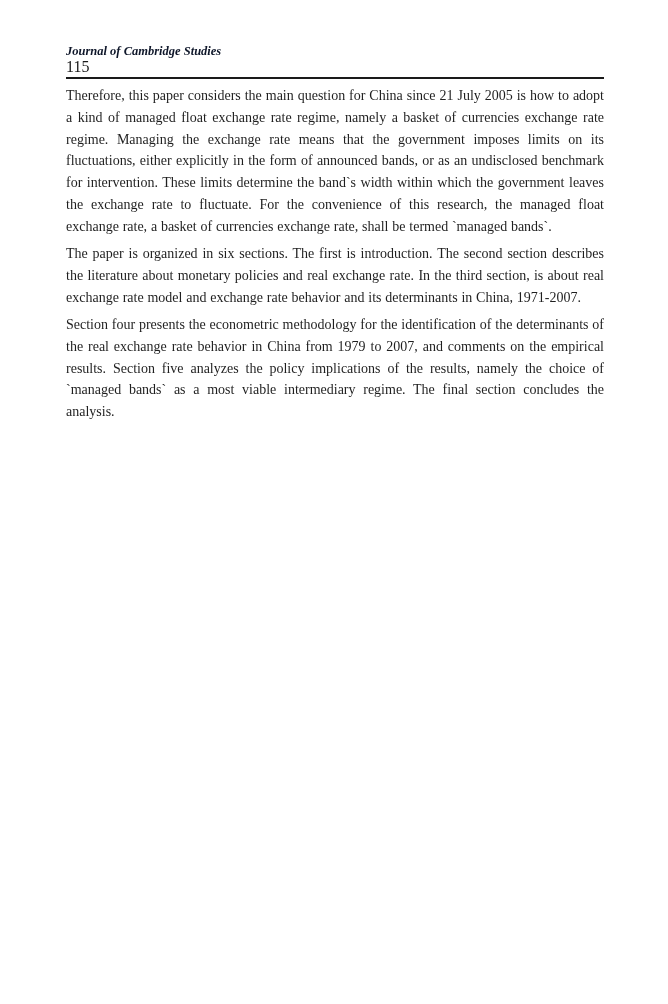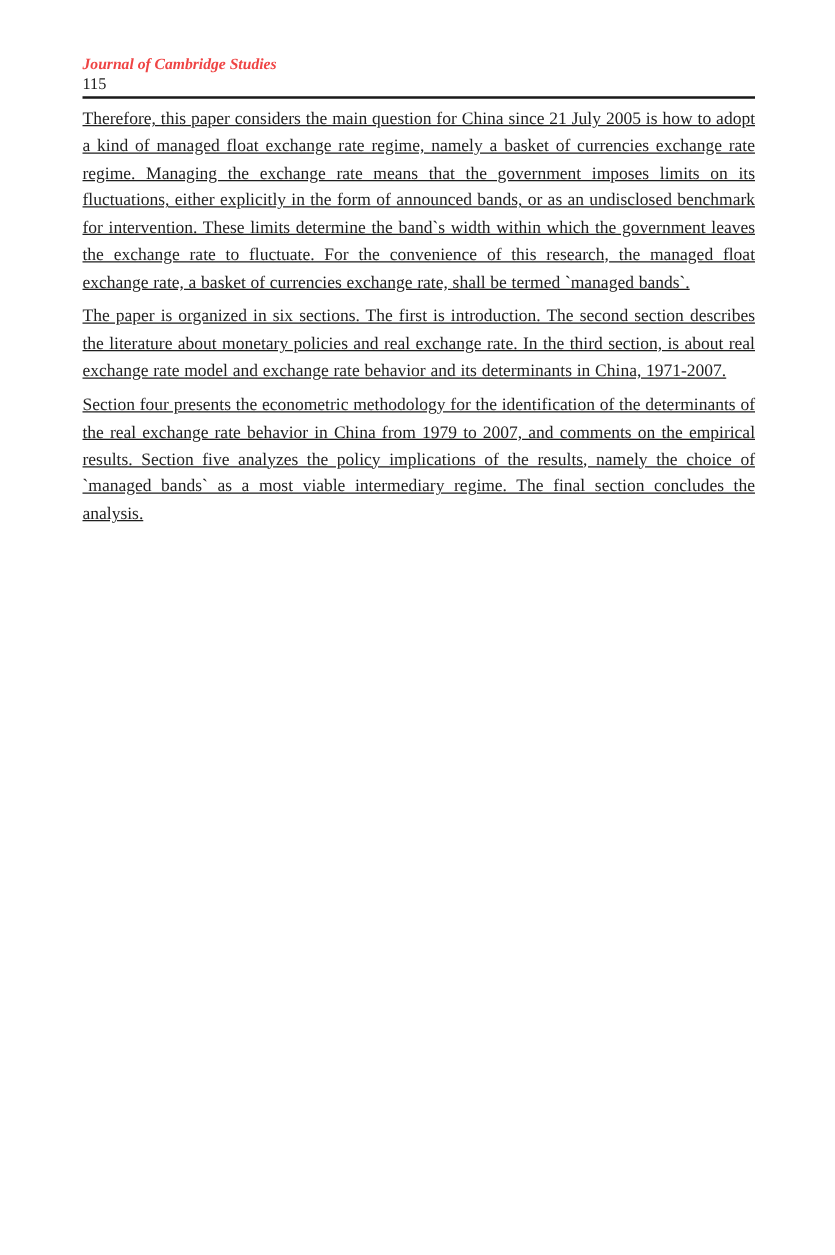--- a/index.html
+++ b/index.html
@@ -25,42 +25,41 @@
     position: absolute;
     left: 66px;
     top: 44px;
     width: 538px;
   }
   .journal-title {
     font-style: italic;
     font-weight: bold;
     font-size: 12.5px;
     line-height: 15px;
-    color: #ef4444;
+    color: #0f172a;
   }
   .page-number {
-    font-size: 13px;
+    font-size: 16px;
     line-height: 14px;
     margin-top: 1px;
     color: #1b1b1b;
   }
   .header-rule {
     width: 538px;
     height: 2px;
     background: #1a1a1a;
     margin-top: 3px;
     margin-bottom: 6px;
   }
   .body-text p {
     font-size: 14px;
     line-height: 21.8px;
     text-align: justify;
     margin: 0 0 5.5px 0;
     word-spacing: 0.02em;
-    text-decoration: underline;
   }
 </style>
 </head>
 <body>
 
 <div class="page">
   <div class="content">
 
     <div class="page-header">
       <div class="journal-title">Journal of Cambridge Studies</div>

